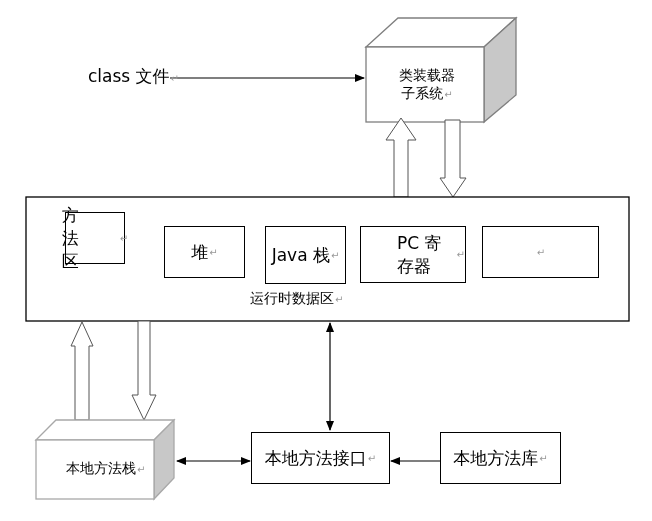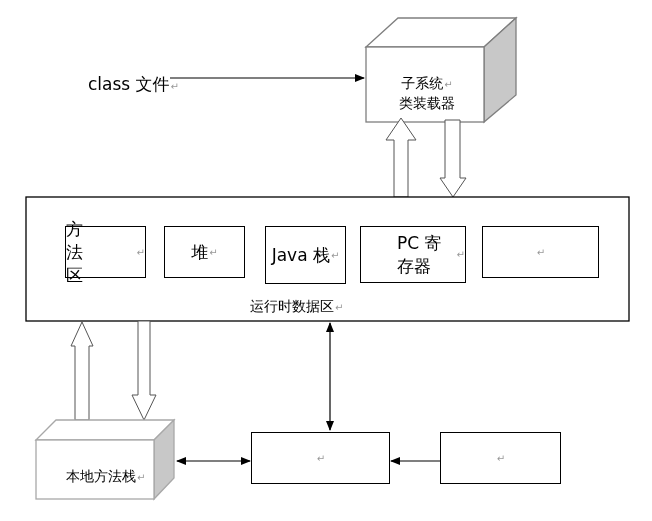--- a/index.html
+++ b/index.html
@@ -1,19 +1,19 @@
 <!DOCTYPE html>
 <html><head>
 <meta charset="utf-8">
 <style>
   html, body { margin: 0; padding: 0; background: #ffffff; }
   body { width: 652px; height: 521px; position: relative; overflow: hidden;
          font-family: "DejaVu Sans", "Liberation Sans", sans-serif; color: #000; }
   svg.diagram { position: absolute; left: 0; top: 0; }
-  .lbl { position: absolute; white-space: nowrap; font-size: 17px; line-height: 20px; color: #000; margin-top: 8px; }
+  .lbl { position: absolute; white-space: nowrap; font-size: 17px; line-height: 20px; color: #000; }
   .lbl.small { font-size: 14px; line-height: 18px; }
   .mark { color: #999; font-size: 10px; margin-left: 1px; }
   .box { position: absolute; border: 1.3px solid #000; background: #fff; box-sizing: border-box;
          display: flex; align-items: center; justify-content: center; font-size: 17px; }
 </style>
 </head>
 <body>
 
 <svg class="diagram" width="652" height="521" viewBox="0 0 652 521">
   <defs>
@@ -52,25 +52,25 @@
   <line x1="177" y1="461" x2="250" y2="461" stroke="#000" stroke-width="1.2" marker-start="url(#ahs)" marker-end="url(#ah)"></line>
 
   <line x1="440" y1="461" x2="391" y2="461" stroke="#000" stroke-width="1.2" marker-end="url(#ah)"></line>
 </svg>
 
 <div class="lbl" style="left:88px; top:66px;">
   <span>class 文件</span><span class="mark">↵</span>
 </div>
 
 <div class="lbl small" style="left:387px; top:66px; text-align:center; width:80px;">
+  <div>类装载器</div>
   <div><span>子系统</span><span class="mark">↵</span></div>
-  <div>类装载器</div>
 </div>
 
-<div class="box" style="left:65px; top:226px; width:81px; height:52px;gap:40px;">
+<div class="box" style="left:65px; top:212px; width:60px; height:52px;gap:40px;">
   <span>方法区</span>
     <span class="mark">↵</span>
 </div>
 <div class="box" style="left:164px; top:226px; width:81px; height:52px;">
   <span>堆</span>
     <span class="mark">↵</span>
 </div>
 <div class="box" style="left:265px; top:226px; width:81px; height:58px;">
   <span>Java 栈</span>
     <span class="mark">↵</span>
@@ -85,17 +85,19 @@
 
 <div class="lbl small" style="left:250px; top:289px;">
   <span>运行时数据区</span><span class="mark">↵</span>
 </div>
 
 <div class="lbl small" style="left:66px; top:459px;">
   <span>本地方法栈</span><span class="mark">↵</span>
 </div>
 
 <div class="box" style="left:251px; top:432px; width:139px; height:52px;">
+  <span>本地方法接口</span>
     <span class="mark">↵</span>
 </div>
 <div class="box" style="left:440px; top:432px; width:121px; height:52px;">
+  <span>本地方法库</span>
     <span class="mark">↵</span>
 </div>
 
 </body></html>

